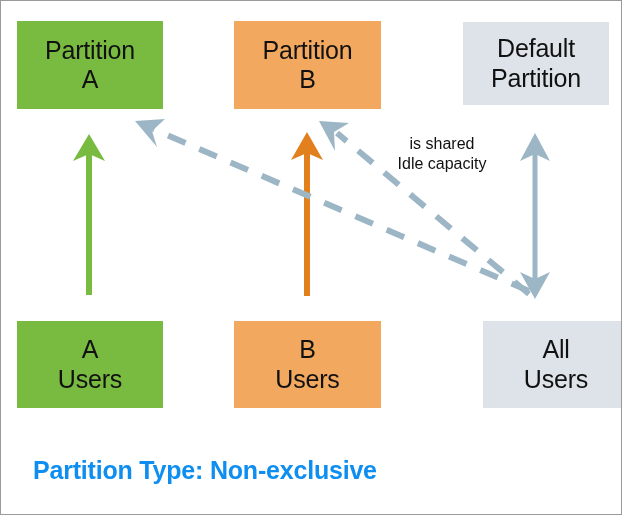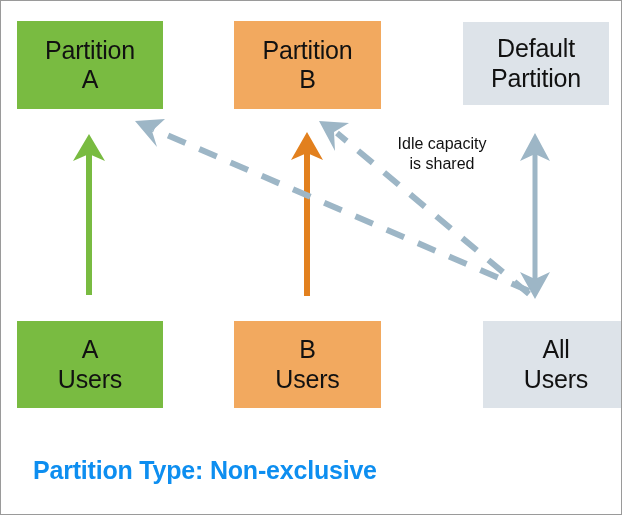--- a/index.html
+++ b/index.html
@@ -138,19 +138,19 @@
       <polygon points="134,120 164,118 151,130 156,146" fill="#9db6c6"></polygon>
     </g>
 
     <g>
       <line x1="528" y1="293" x2="336" y2="132" stroke="#9db6c6" stroke-width="6" stroke-linecap="butt" stroke-dasharray="19 15"></line>
       <polygon points="318,120 348,122 333,131 334,150" fill="#9db6c6"></polygon>
     </g>
   </svg>
 
   <div id="idle-capacity-label">
+    <span class="ln">is shared</span>
     <span class="ln">Idle capacity</span>
-    <span class="ln">is shared</span>
   </div>
 
   <div id="caption">Partition Type: Non-exclusive</div>
 
 </div>
 
 </body></html>

